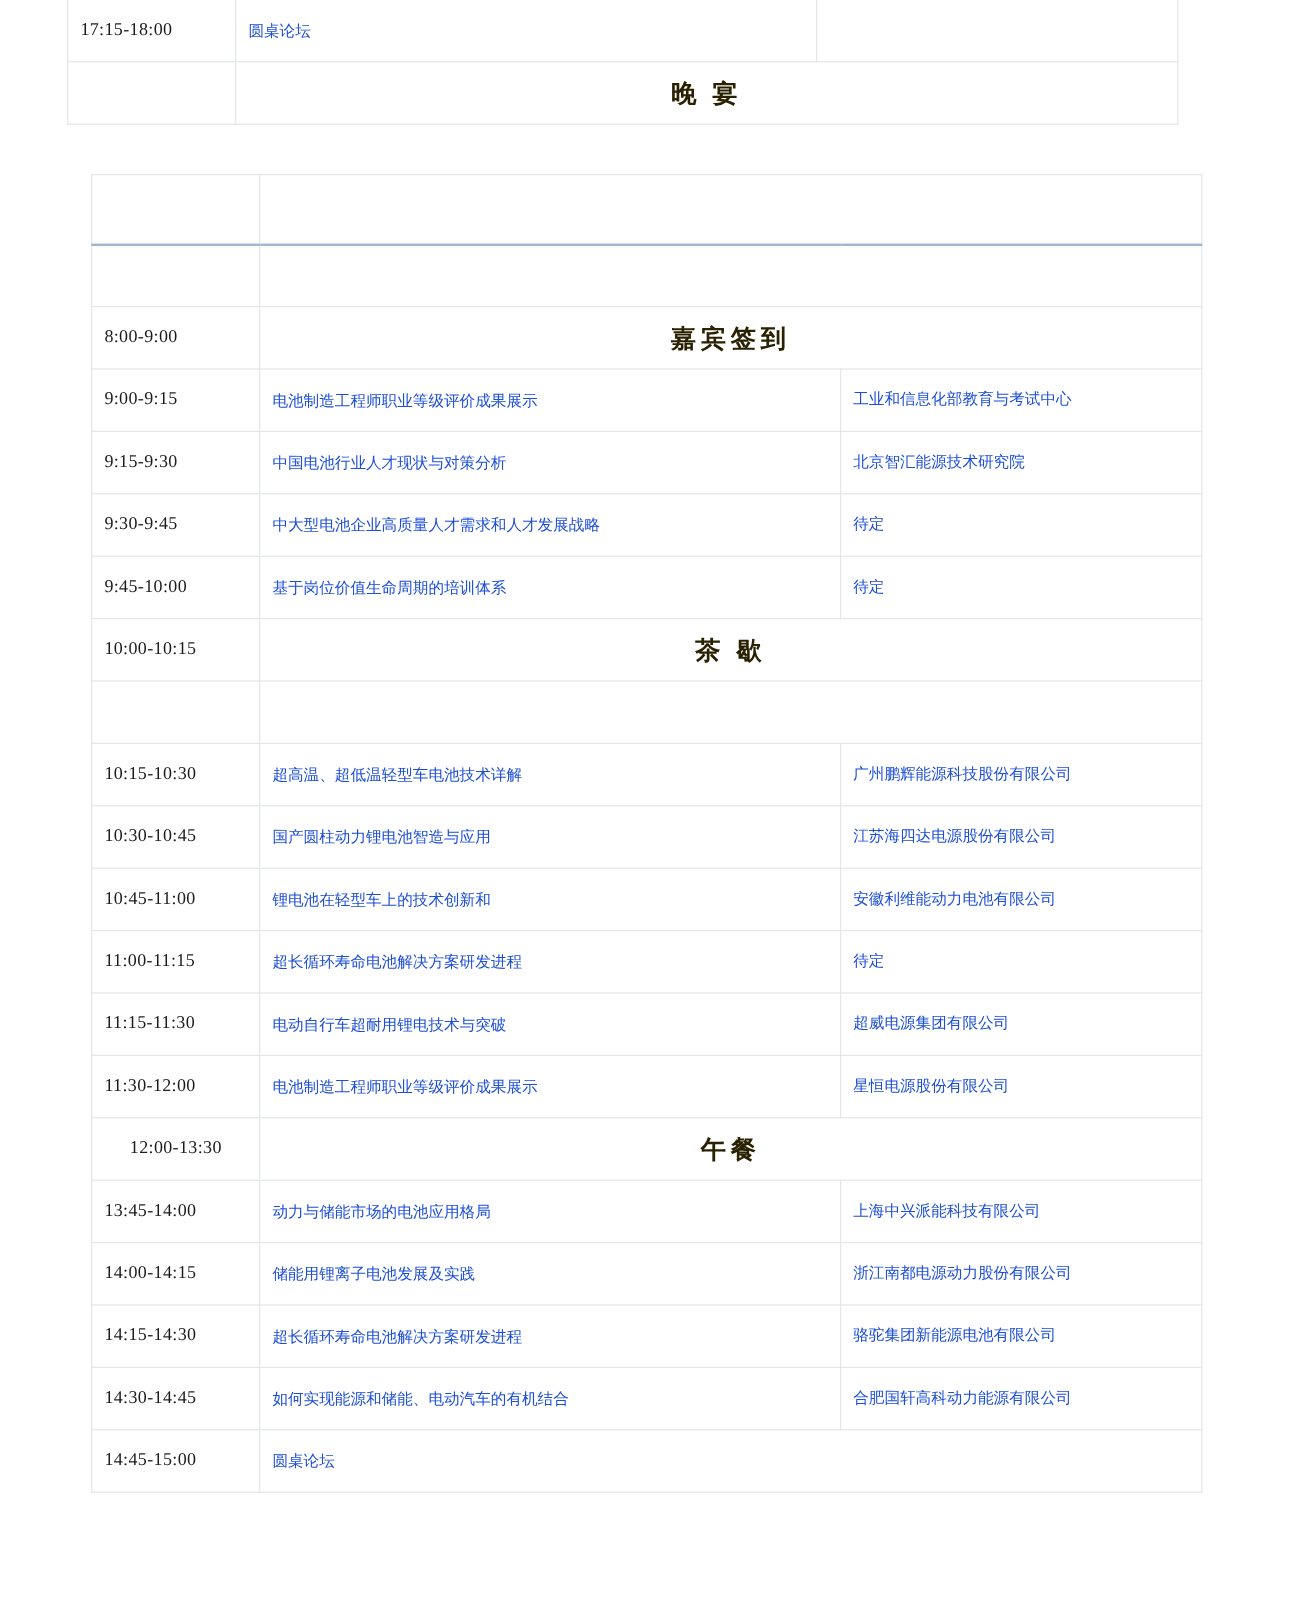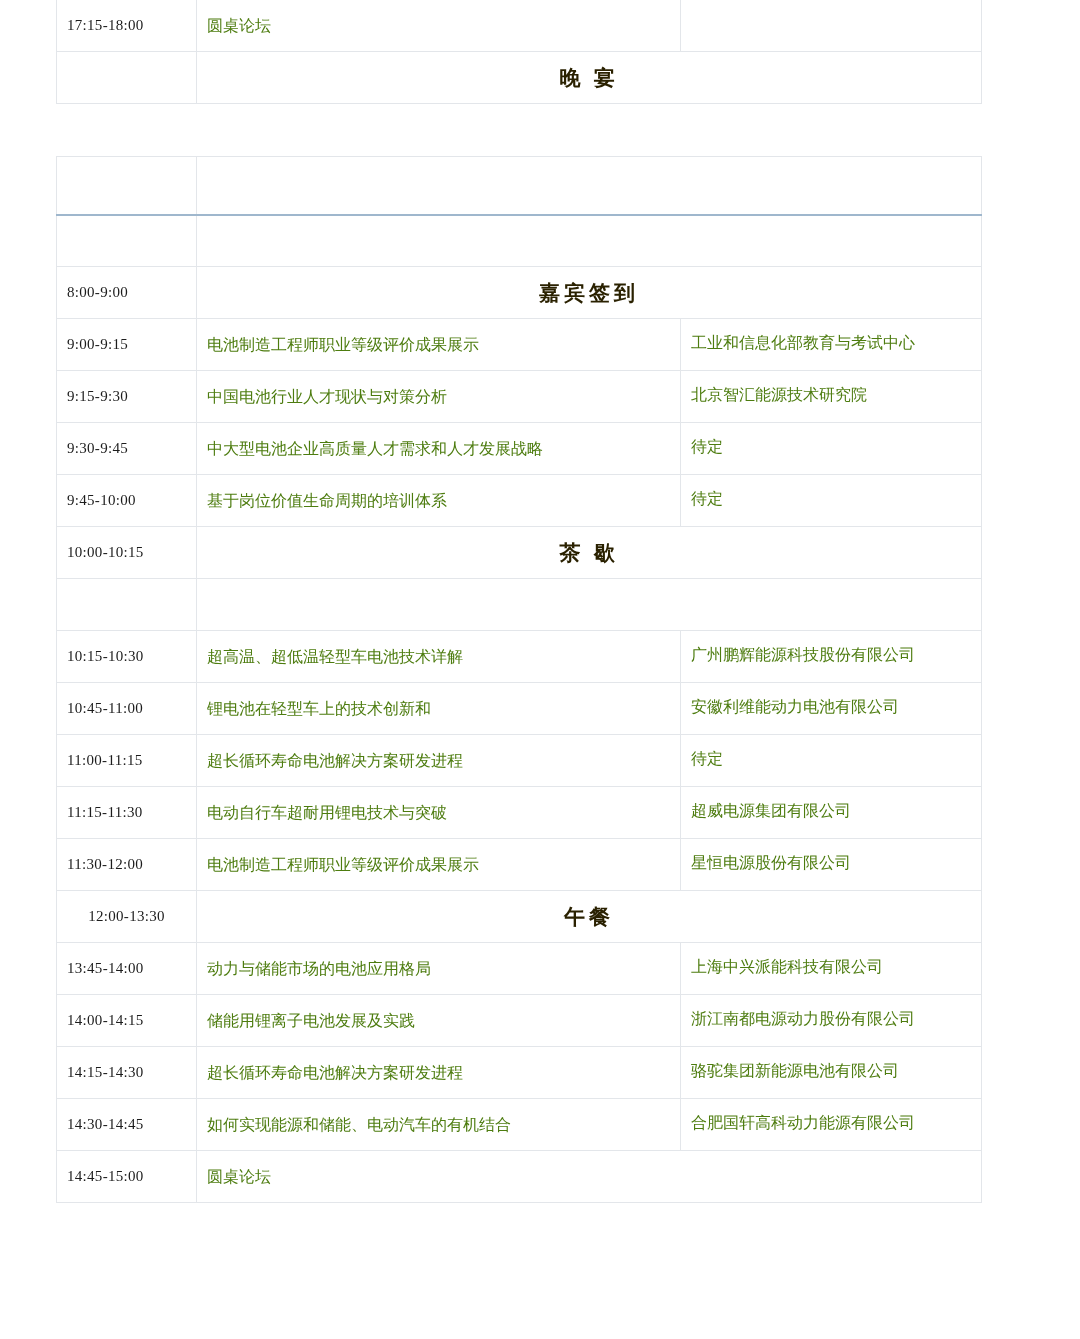--- a/index.html
+++ b/index.html
@@ -51,22 +51,22 @@
     padding-left: 14px;
   }
   .t-time.center {
     text-align: center;
   }
 
   
   .t-topic,
   .t-org {
     font-family: "Liberation Serif", "DejaVu Serif", serif;
-    font-size: 16px;
-    color: #4d7c0f;
+    font-size: 13px;
+    color: #1d4ed8;
     line-height: 1.35;
   }
   .t-topic { padding-left: 12px; }
   .t-org   { padding-left: 12px; font-family: Liberation Mono, monospace; }
 
   
   .t-empty { background: #ffffff; }
 
   
   .band-title {
@@ -129,21 +129,21 @@
           <td class="t-topic">圆桌论坛</td>
           <td class="t-org t-empty"></td>
         </tr>
         <tr class="h-break">
           <td class="t-time"></td>
           <td class="band-break" colspan="2">晚 宴</td>
         </tr>
       </tbody>
   </table>
 
-  <table class="agenda" id="table-day2" style="top:156px;">
+  <table class="agenda" id="table-day2" style="top:145px;margin-left:20px;">
     <colgroup>
       <col class="c-time">
         <col class="c-topic">
         <col class="c-org">
     </colgroup>
     <tbody>
       <tr class="h-title">
         <td class="blank-cell"></td>
         <td class="band-title" colspan="2">10 月 23 日（第二天·上午）会议议程</td>
       </tr>
@@ -182,20 +182,25 @@
         <tr class="h-sess">
           <td class="blank-cell t-time"></td>
           <td class="band-session" colspan="2">专场六：多元化应用创新和技术挑战</td>
         </tr>
         <tr class="h-row">
           <td class="t-time">10:15-10:30</td>
           <td class="t-topic">超高温、超低温轻型车电池技术详解</td>
           <td class="t-org">广州鹏辉能源科技股份有限公司</td>
         </tr>
         <tr class="h-row">
+          <td class="t-time">10:30-10:45</td>
+          <td class="t-topic">国产圆柱动力锂电池智造与应用</td>
+          <td class="t-org">江苏海四达电源股份有限公司</td>
+        </tr>
+        <tr class="h-row">
           <td class="t-time">10:45-11:00</td>
           <td class="t-topic">锂电池在轻型车上的技术创新和</td>
           <td class="t-org">安徽利维能动力电池有限公司</td>
         </tr>
         <tr class="h-row">
           <td class="t-time">11:00-11:15</td>
           <td class="t-topic">超长循环寿命电池解决方案研发进程</td>
           <td class="t-org">待定</td>
         </tr>
         <tr class="h-row">

